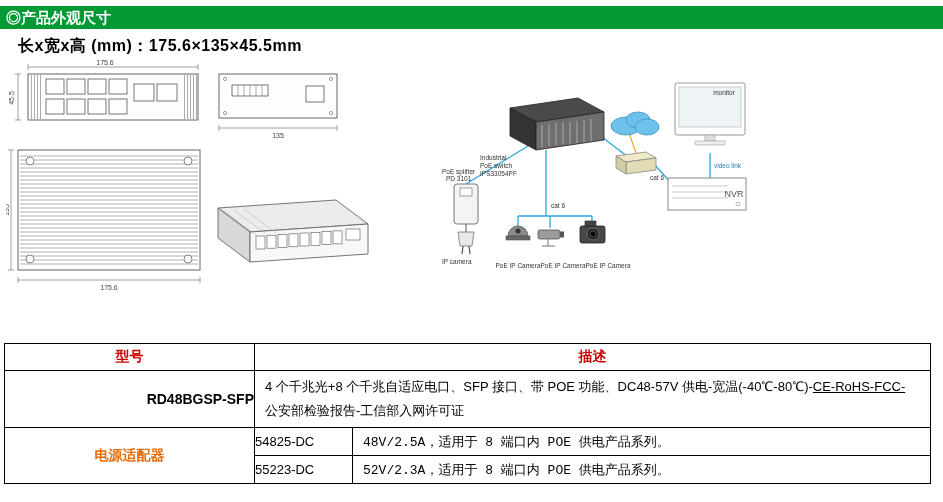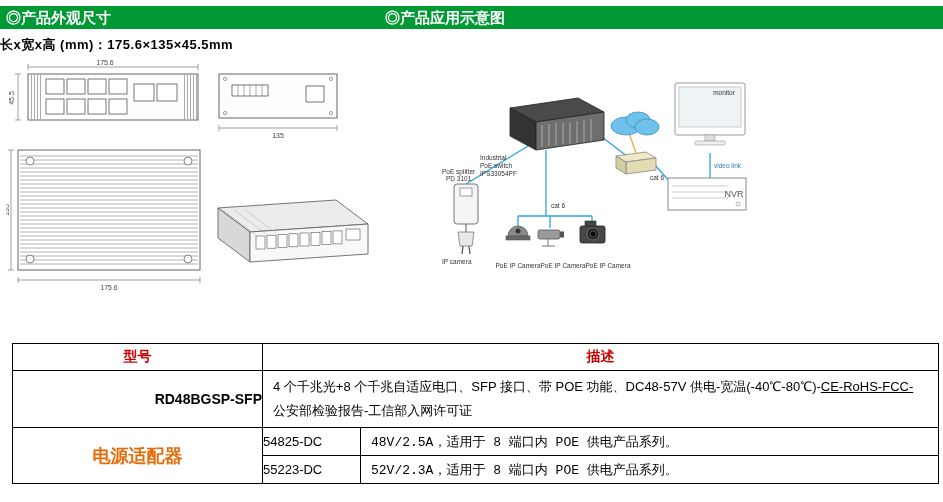--- a/index.html
+++ b/index.html
@@ -9,51 +9,50 @@
 
   .green-bar { position:absolute; left:0; width:943px; height:23px;
                background:#009933; color:#ffffff; font-weight:bold;
                font-size:15px; line-height:23px; }
   #bar-top { top:6px; }
   #bar-order { top:297px; }
   .bar-title { position:absolute; white-space:nowrap; }
   .bar-title.t1 { left:6px; }
   .bar-title.t2 { left:385px; }
 
-  .dims-line { position:absolute; top:36px; left:0; font-size:13px;
+  .dims-line { position:absolute; top:36px; left:18px; font-size:16px;
                font-weight:bold; letter-spacing:0.5px; }
 
   .drawings { position:absolute; top:58px; left:6px; width:370px; height:238px; }
   .app-diagram { position:absolute; top:56px; left:428px; width:512px; height:240px; }
 
   svg text { font-family:"Liberation Sans", sans-serif; }
   .dim-label { font-size:7px; fill:#444; }
   .tiny-label { font-size:6.5px; fill:#333; }
   .blue-label { font-size:6.5px; fill:#2a7fb5; }
 
-  table.order-table { position:absolute; top:343px; left:12px; width:927px;
+  table.order-table { position:absolute; top:343px; left:4px; width:927px;
                       border-collapse:collapse; font-size:13px; table-layout:fixed; }
   .order-table th, .order-table td { border:1px solid #000; }
   .order-table th { color:#cc0000; font-weight:bold; font-size:14px;
                     height:27px; text-align:center; }
   .model-cell { text-align:right; font-weight:bold; font-size:14px; }
   .desc-cell { padding:4px 10px; line-height:24px; vertical-align:middle; }
-  .adapter-cell { text-align:center; color:#e36c09; font-weight:bold; font-size:18px; }
+  .adapter-cell { text-align:center; color:#e36c09; font-weight:bold; font-size:14px; }
   .sub-model { font-weight:normal; height:28px; }
   .sub-desc { padding:0 10px; height:28px;font-family:Liberation Mono, monospace; }
   .u { text-decoration:underline; }
 </style>
 </head>
 <body>
 
 <div class="page">
 
   <div class="green-bar" id="bar-top">
     <span class="bar-title t1">◎产品外观尺寸</span>
-    <span class="bar-title t2">◎产品应用示意图</span>
   </div>
 
   <div class="dims-line">长x宽x高 (mm)：175.6×135×45.5mm</div>
 
   <div class="drawings">
     <svg width="370" height="238" viewBox="0 0 370 238">
       <defs>
         <pattern id="hatchH" width="6" height="4" patternUnits="userSpaceOnUse">
           <line x1="0" y1="2" x2="6" y2="2" stroke="#9a9a9a" stroke-width="0.8"></line>
         </pattern>

